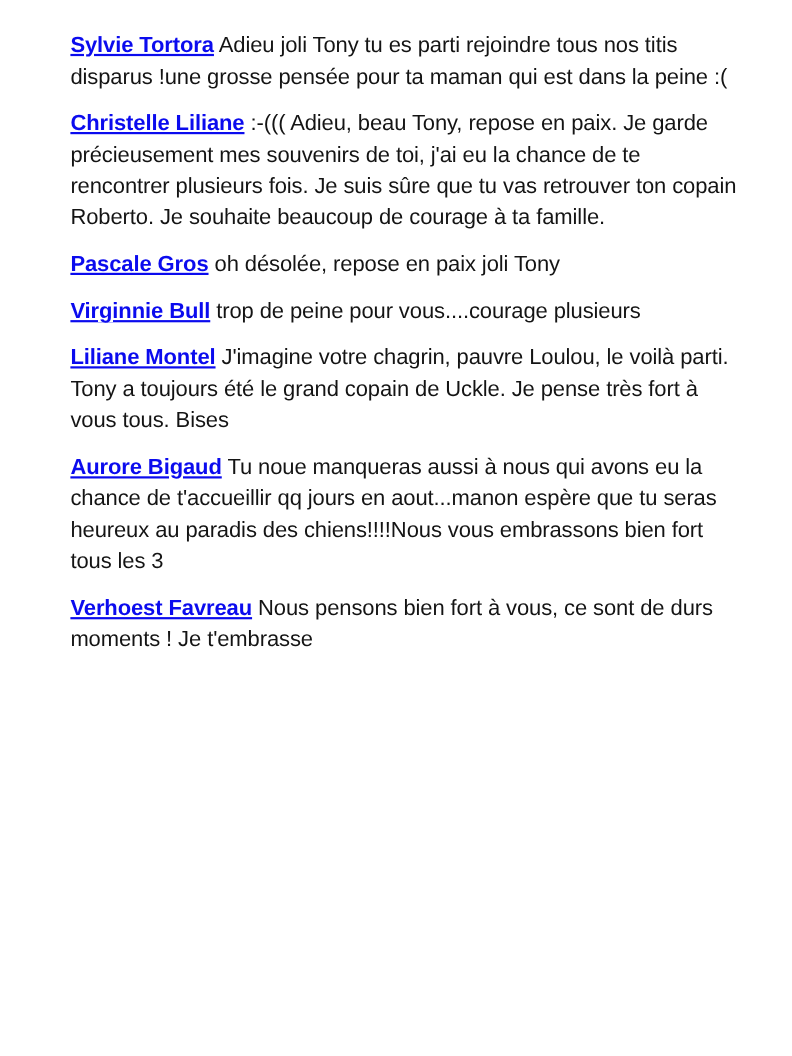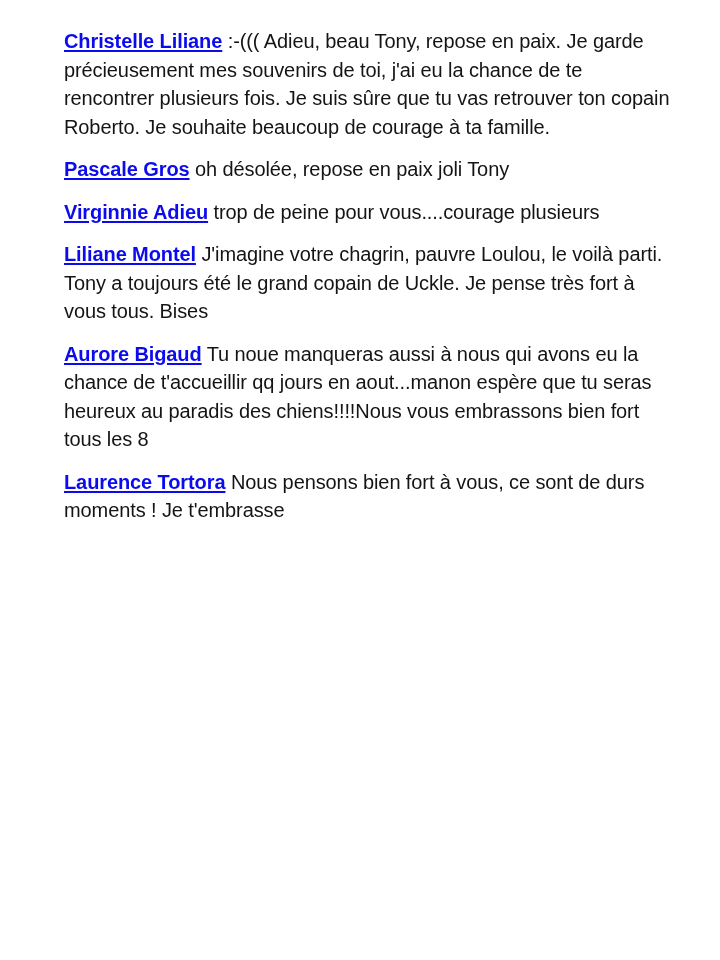--- a/index.html
+++ b/index.html
@@ -39,28 +39,29 @@
   }
   span.text {
     color: var(--text-color, #141414);
   }
 </style>
 </head>
 <body style="--page-bg: #ffffff; --text-color: #141414; --link-color: #0b0bee;">
 
 <div class="page">
   <div class="content" id="messages">
+  <p class="msg"><a class="name">Sylvie Tortora</a> <span class="text">Adieu joli Tony tu es parti rejoindre tous nos titis disparus !une grosse pensée pour ta maman qui est dans la peine :(</span></p>
 
   <p class="msg"><a class="name">Christelle Liliane</a> <span class="text">:-(((  Adieu, beau Tony, repose en paix. Je garde précieusement mes souvenirs de toi, j'ai eu la chance de te rencontrer plusieurs fois. Je suis sûre que tu vas retrouver ton copain Roberto. Je souhaite beaucoup de courage à ta famille.</span></p>
 
 
   <p class="msg"><a class="name">Pascale Gros</a> <span class="text">oh désolée, repose en paix joli Tony</span></p>
 
 
-  <p class="msg"><a class="name">Virginnie Adieu</a> <span class="text">trop de peine pour vous....courage plusieurs</span></p>
+  <p class="msg"><a class="name">Virginnie Bull</a> <span class="text">trop de peine pour vous....courage plusieurs</span></p>
 
   <p class="msg"><a class="name">Liliane Montel</a> <span class="text">J'imagine votre chagrin, pauvre Loulou, le voilà parti. Tony a toujours été le grand copain de Uckle. Je pense très fort à vous tous. Bises</span></p>
 
-  <p class="msg"><a class="name">Aurore Bigaud</a> <span class="text">Tu noue manqueras aussi à nous qui avons eu la chance de t'accueillir qq jours en aout...manon espère que tu seras heureux au paradis des chiens!!!!Nous vous embrassons bien fort tous les 8</span></p>
+  <p class="msg"><a class="name">Aurore Bigaud</a> <span class="text">Tu noue manqueras aussi à nous qui avons eu la chance de t'accueillir qq jours en aout...manon espère que tu seras heureux au paradis des chiens!!!!Nous vous embrassons bien fort tous les 3</span></p>
 
-  <p class="msg"><a class="name">Laurence Tortora</a> <span class="text">Nous pensons bien fort à vous, ce sont de durs moments ! Je t'embrasse</span></p>
+  <p class="msg"><a class="name">Verhoest Favreau</a> <span class="text">Nous pensons bien fort à vous, ce sont de durs moments ! Je t'embrasse</span></p>
 </div>
 </div>
 
 </body></html>

